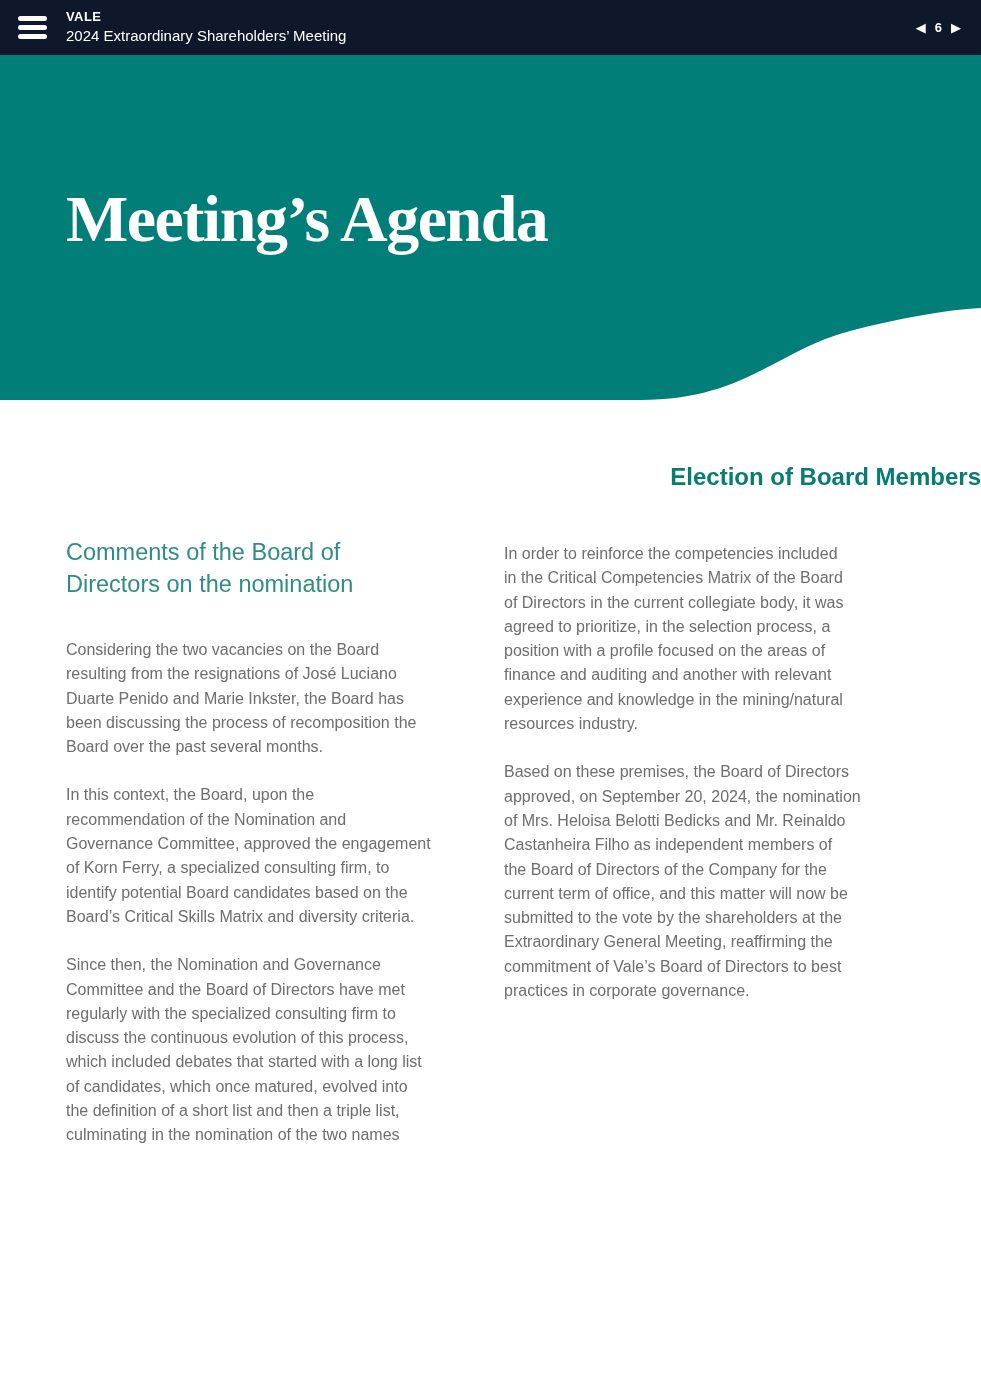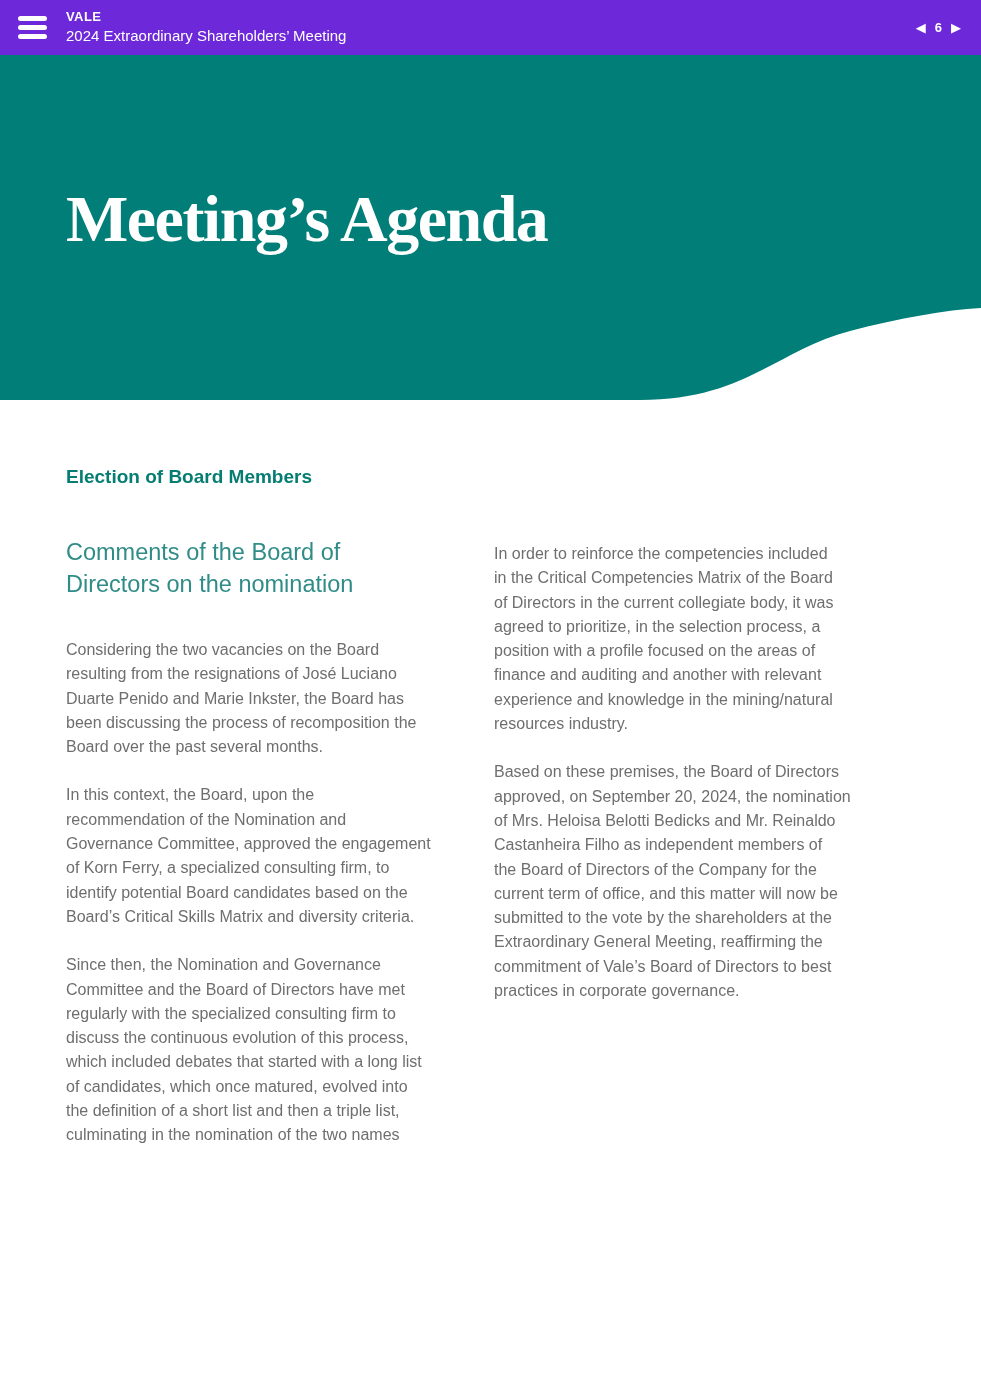--- a/index.html
+++ b/index.html
@@ -8,21 +8,21 @@
     width: 981px; height: 1395px;
     background: #ffffff;
     font-family: "Liberation Sans", sans-serif;
     position: relative;
     overflow: hidden;
   }
 
   
   .topbar {
     height: 55px;
-    background: #6d28d9;
+    background: #0f172a;
     display: flex;
     align-items: center;
     padding: 0 20px 0 18px;
   }
   .menu-btn {
     width: 29px;
     display: flex;
     flex-direction: column;
     gap: 4px;
     cursor: pointer;
@@ -66,28 +66,29 @@
     letter-spacing: -1.5px;
     line-height: 1.1;
     margin: 0;
   }
   .hero-wave { display: block; width: 981px; height: 100px; }
 
   
   .content { padding: 0 0 0 66px; }
   .section-heading {
     margin: 62px 0 0 0;
-    font-size: 19px;
+    font-size: 24px;
     line-height: 30px;
     font-weight: bold;
     color: #067d72;
+    text-align: right;
   }
   .columns {
     display: flex;
-    gap: 3px;
+    gap: 13px;
     margin-top: 44px;
   }
   .col { width: 425px; flex: 0 0 auto; }
   .col-right { padding-top: 6px; }
   .subheading {
     margin: 0 0 38px 0;
     font-size: 23.5px;
     line-height: 32px;
     font-weight: normal;
     color: #2f8c87;

